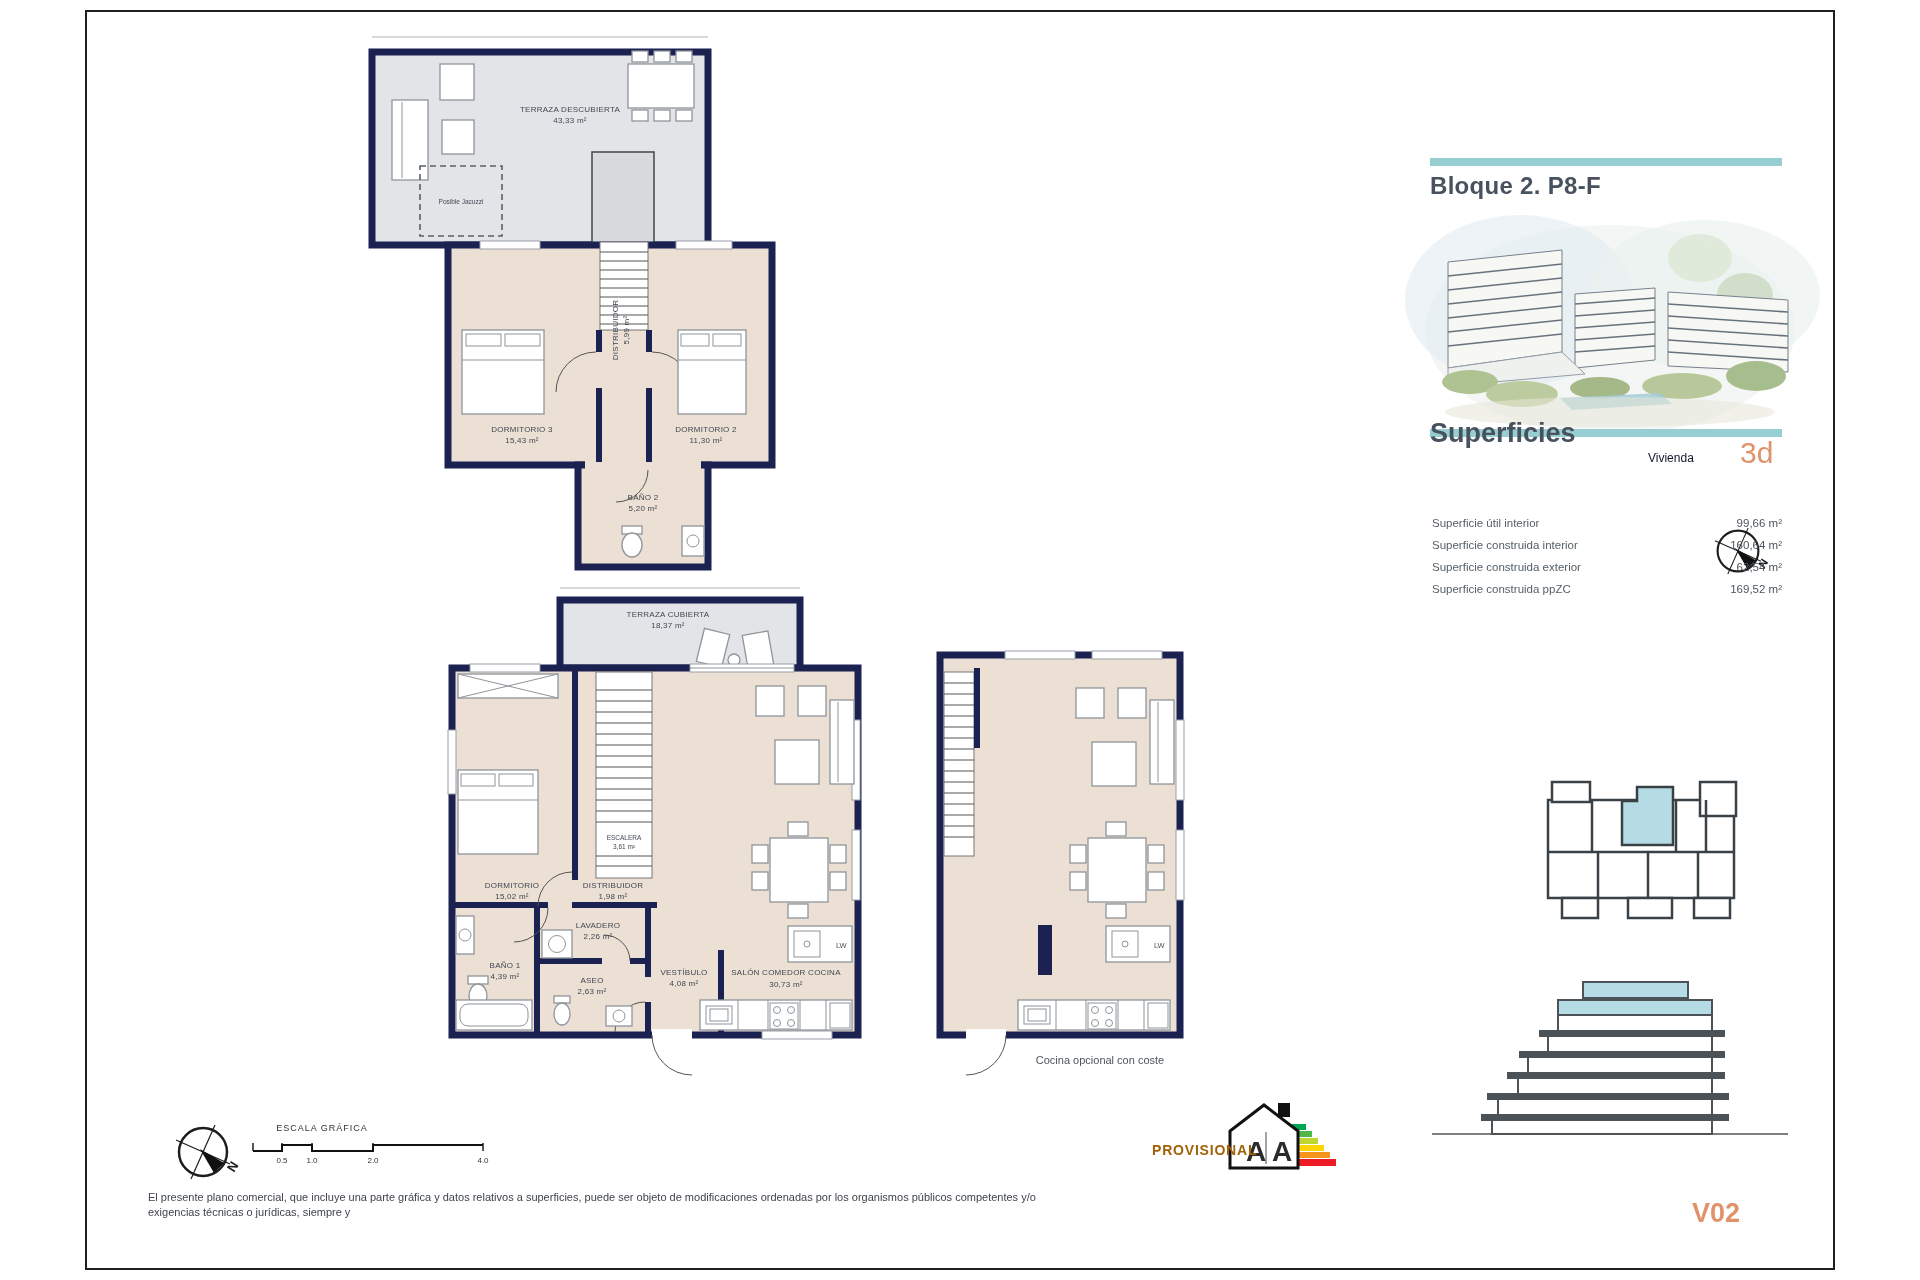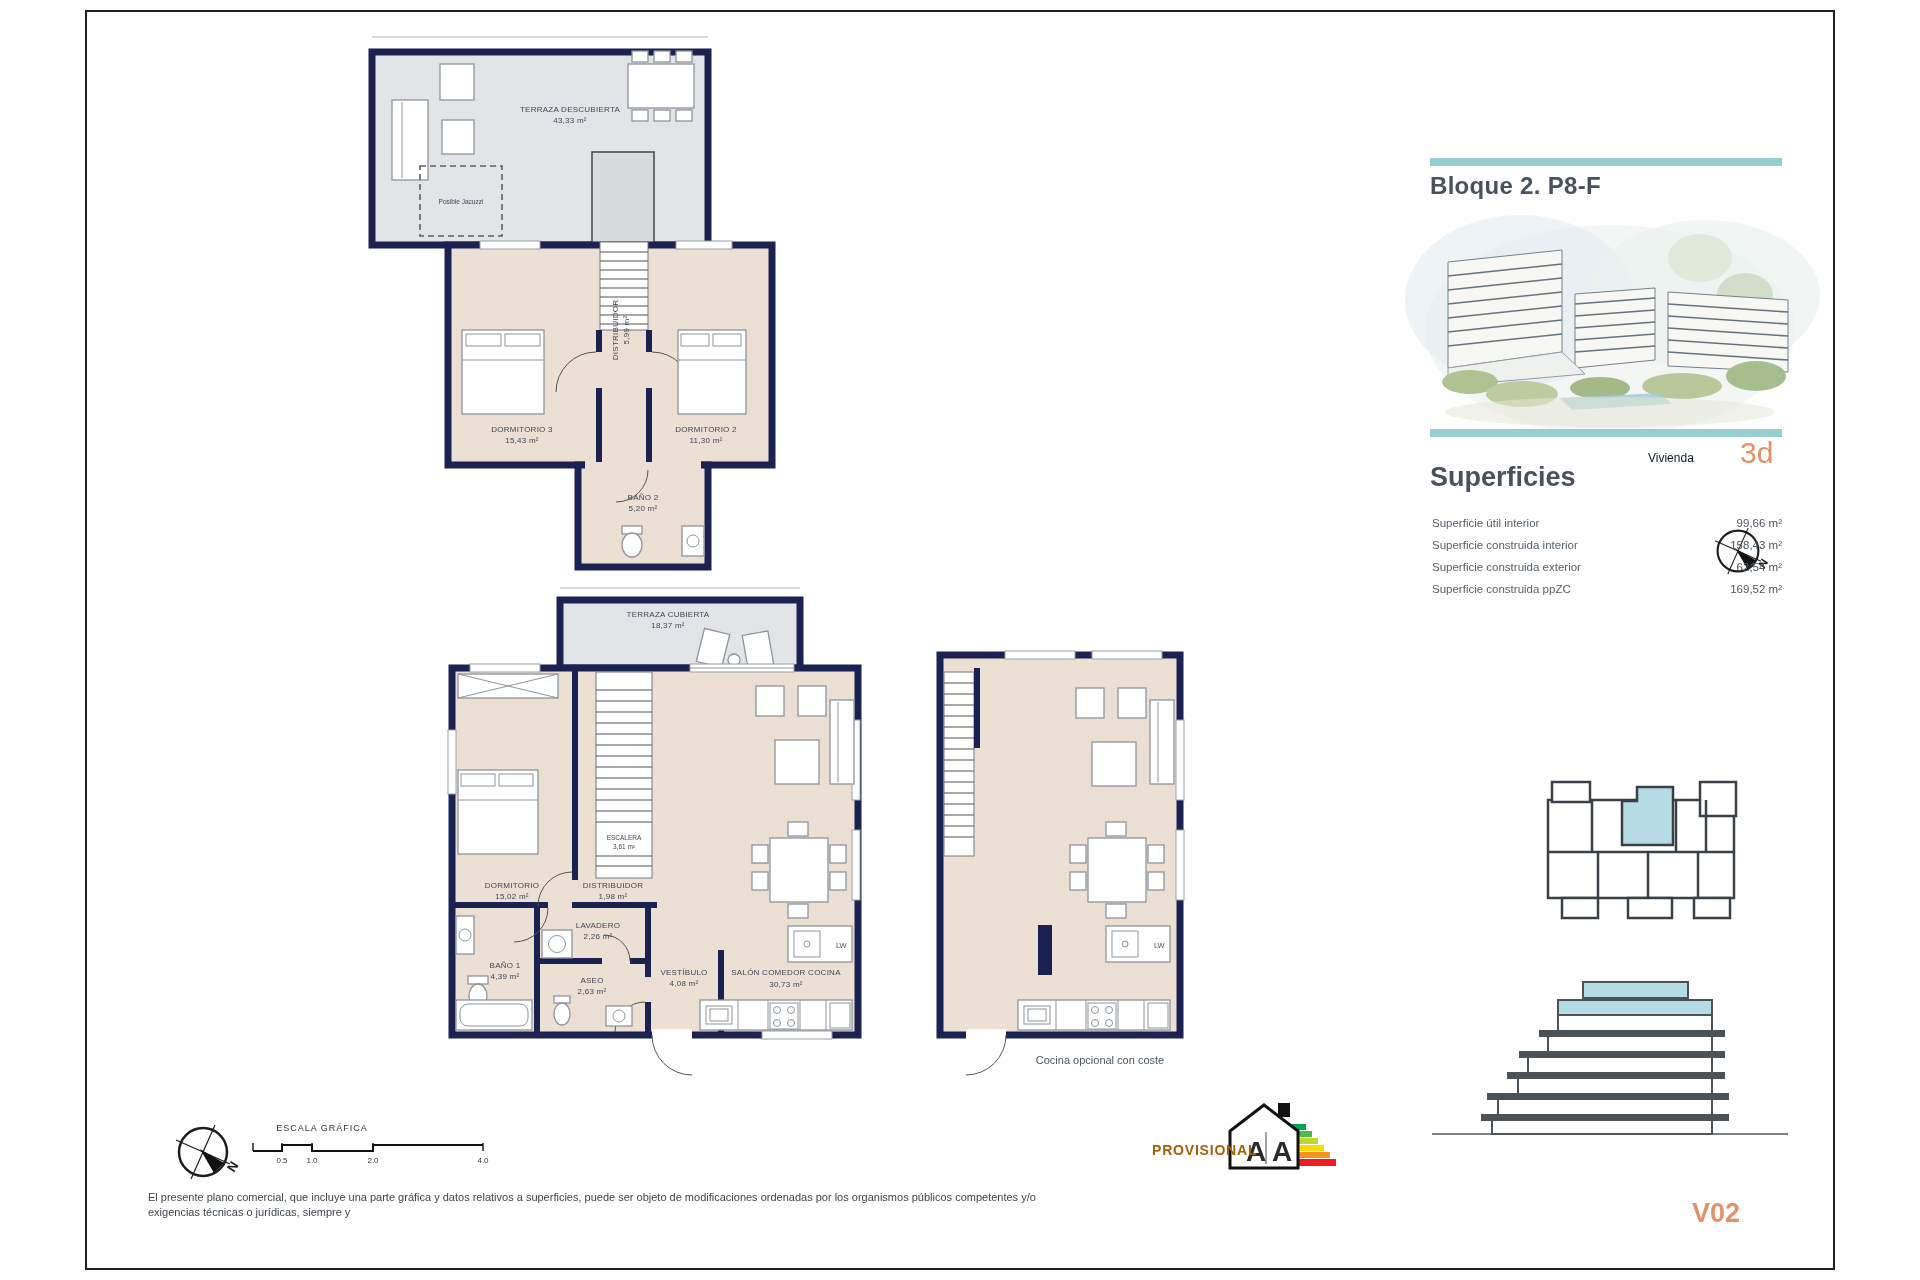--- a/index.html
+++ b/index.html
@@ -14,21 +14,21 @@
   .terr{fill:#e3e4e7;stroke:#1b2150;stroke-width:7;}
   .navy{fill:#1b2150;}
   .furn{fill:#fff;stroke:#8f959b;stroke-width:1.3;}
   .furn2{fill:none;stroke:#8f959b;stroke-width:1;}
   .win{fill:#fff;stroke:#98a0a8;stroke-width:1;}
   .arc{fill:none;stroke:#555;stroke-width:1;}
   .tread{stroke:#555;stroke-width:1;fill:none;}
   .thin{stroke:#aeb4ba;stroke-width:1.2;}
   .teal-bar{position:absolute;left:1430px;width:352px;height:8px;background:#96ced2;}
   .block-title{position:absolute;left:1430px;top:172px;font-size:24px;font-weight:bold;color:#47525e;letter-spacing:.3px;}
-  .sup-title{position:absolute;left:1430px;top:462px;font-size:27px;font-weight:bold;color:#47525e;}
+  .sup-title{position:absolute;left:1430px;top:418px;font-size:27px;font-weight:bold;color:#47525e;}
   .viv{position:absolute;left:1648px;top:451px;font-size:12px;color:#0f172a;}
   .viv-val{position:absolute;left:1740px;top:436px;font-size:30px;color:#e0936b;}
   .sup-rows{position:absolute;left:1432px;top:486px;width:350px;margin-top:26px;}
   .srow{display:flex;justify-content:space-between;line-height:22px;font-size:11.5px;}
   .srow .sl{color:#566068;}
   .srow .sv{color:#4b545e;}
   .v02{position:absolute;left:1692px;top:1198px;font-size:27px;font-weight:bold;color:#e0936b;}
   .caption{position:absolute;left:985px;top:1054px;width:230px;text-align:center;font-size:11px;color:#4a5560;}
   .provisional{position:absolute;left:1124px;top:1142px;font-size:14px;font-weight:bold;color:#a16207;letter-spacing:.8px;margin-left:28px;}
   .disclaimer{position:absolute;left:148px;top:1190px;width:938px;font-size:11px;line-height:15px;color:#3e444b;}
@@ -441,21 +441,21 @@
   <div class="viv">Vivienda</div>
   <div class="viv-val">3d</div>
 
   <div class="sup-rows">
     <div class="srow">
       <span class="sl">Superficie útil interior</span>
       <span class="sv">99,66 m²</span>
     </div>
     <div class="srow">
       <span class="sl">Superficie construida interior</span>
-      <span class="sv">158,43 m²</span>
+      <span class="sv">160,64 m²</span>
     </div>
     <div class="srow">
       <span class="sl">Superficie construida exterior</span>
       <span class="sv">62,54 m²</span>
     </div>
     <div class="srow">
       <span class="sl">Superficie construida ppZC</span>
       <span class="sv">169,52 m²</span>
     </div>
   </div>

